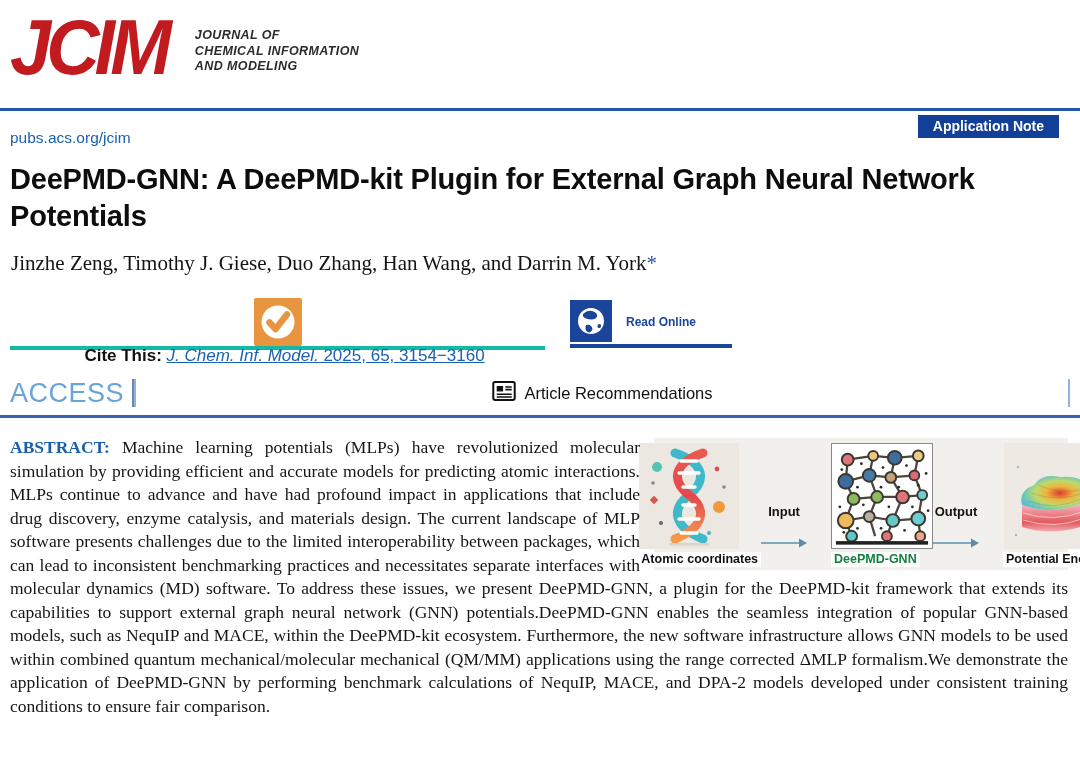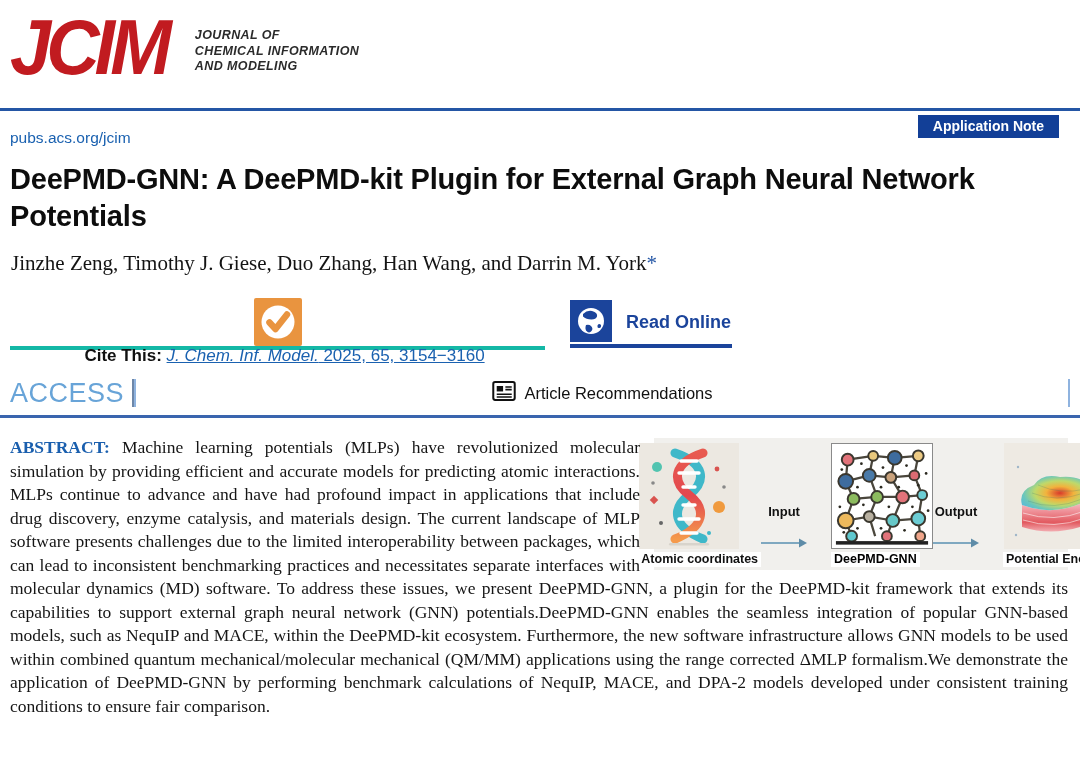--- a/index.html
+++ b/index.html
@@ -35,21 +35,21 @@
   .cite-row { display:flex; align-items:flex-start; margin:22px 10px 0 10px; height:52px; }
   .cite-left { display:flex; align-items:center; width:535px; border-bottom:4px solid #14b8a6; height:52px;flex-direction:column; }
   .check-icon { width:48px; height:48px; flex:0 0 48px; }
   .cite-text { margin-left:14px; font-size:17px; white-space:nowrap; }
   .cite-label { font-weight:700; color:#111; }
   .cite-ref { color:#1A61B0; }
   .cite-ref i { font-style:italic; }
   .read-online { display:flex; align-items:center; width:162px; margin-left:25px;
                  border-bottom:4px solid #1B449B; height:48px; margin-top:2px; }
   .globe-icon { width:42px; height:42px; flex:0 0 42px; margin-bottom:2px; }
-  .read-label { margin-left:14px; color:#1B449B; font-weight:700; font-size:18px; white-space:nowrap; }
+  .read-label { margin-left:14px; color:#1B449B; font-weight:700; font-size:12px; white-space:nowrap; }
 
   
   .access-row { display:flex; align-items:center; margin:26px 10px 0 10px; height:34px; }
   .access-word { color:#68A4D8; font-weight:400; font-size:27px; letter-spacing:.5px; }
   .sep { width:2px; height:28px; background:#8FB3DF; }
   .sep.dark { background:#6E87A8; margin-left:8px; }
   .bar-item { display:flex; align-items:center; gap:9px; font-size:16.5px; color:#111; }
   .spread { flex:1; display:flex; justify-content:center; }
   .access-rule { height:3px; background:#3A65AE; margin:5px 0 0 0; }
 
@@ -60,21 +60,21 @@
 
   
   .toc-figure { float:right; width:414px; margin:2px 0 6px 14px; background:#F1F0ED; padding:5px 3px 3px 3px; }
   .fig-row { display:flex; align-items:flex-start; justify-content:center; }
   .fig-col { display:flex; flex-direction:column; align-items:flex-start;margin-left:24px; }
   .fig-img { width:102px; height:106px; overflow:hidden; }
   .fig-img.bordered { border:1px solid #8a8a8a; background:#fff; }
   .fig-caption { margin-top:3px; font-family:"Liberation Sans", sans-serif; font-weight:700;
                  font-size:12.5px; color:#111; white-space:nowrap; background:#fff; padding:0 3px;
                  line-height:15px; }
-  .fig-caption.red { color:#000000; }
+  .fig-caption.red { color:#15803d; }
   .arrow-col { display:flex; flex-direction:column; align-items:center; justify-content:flex-end;
                height:106px; width:47px; }
   .arrow-label { font-family:"Liberation Sans", sans-serif; font-weight:700; font-size:13px;
                  color:#111; margin-bottom:14px; }
 </style>
 </head>
 <body>
 
 <div class="page">
 

